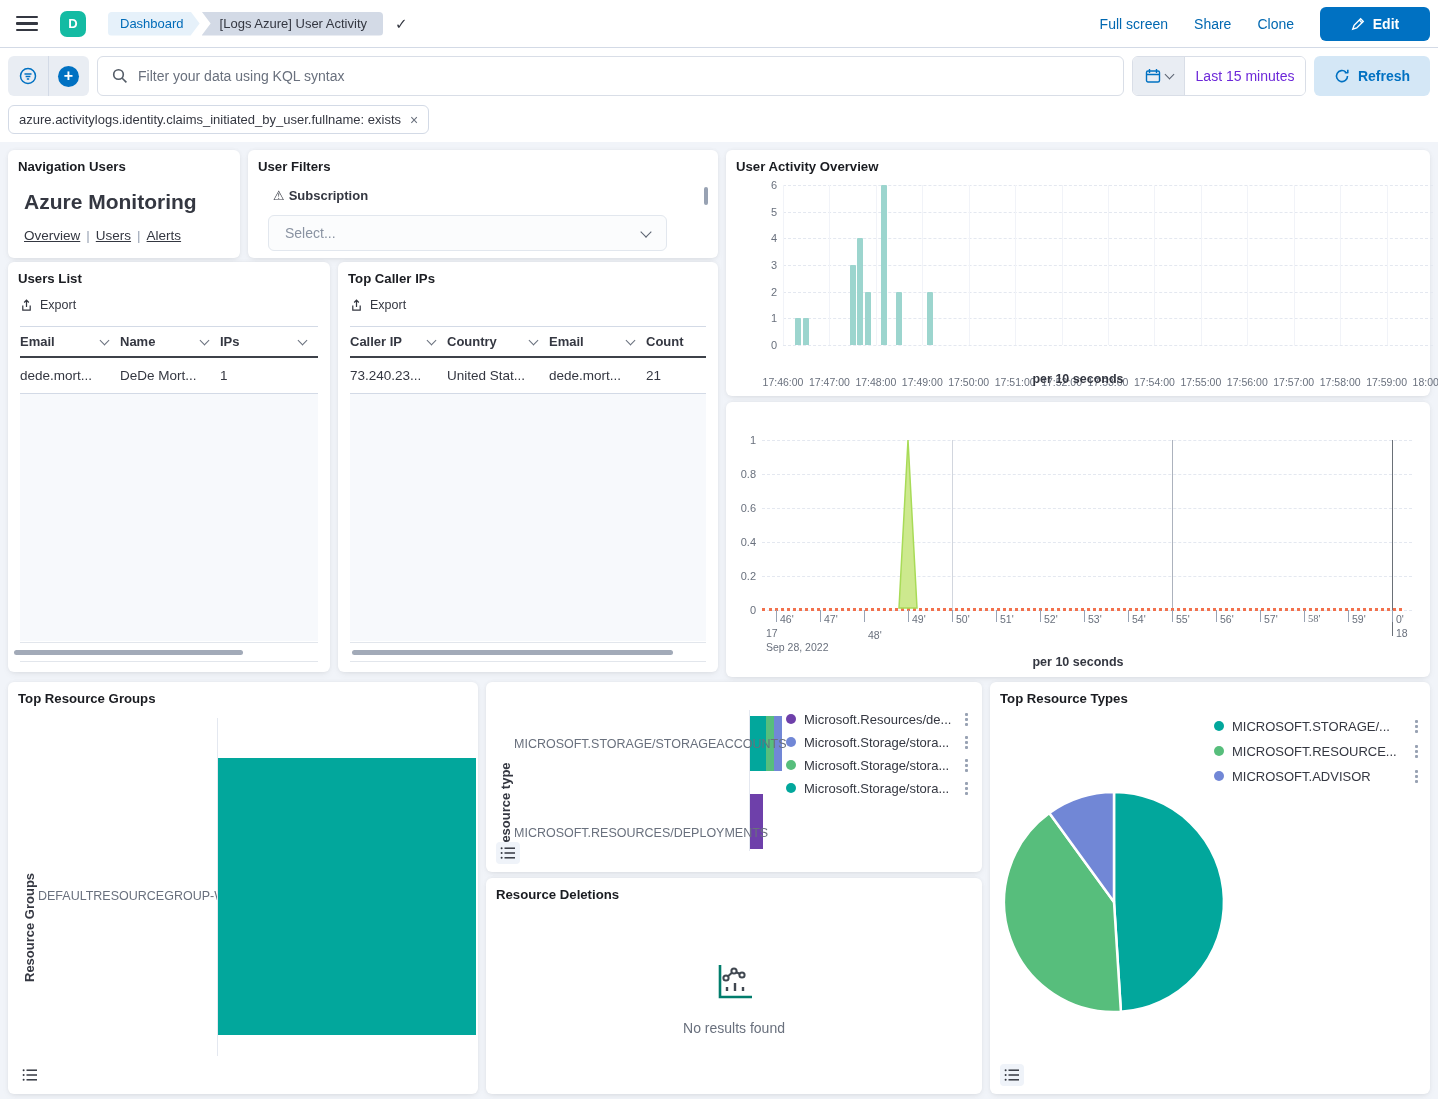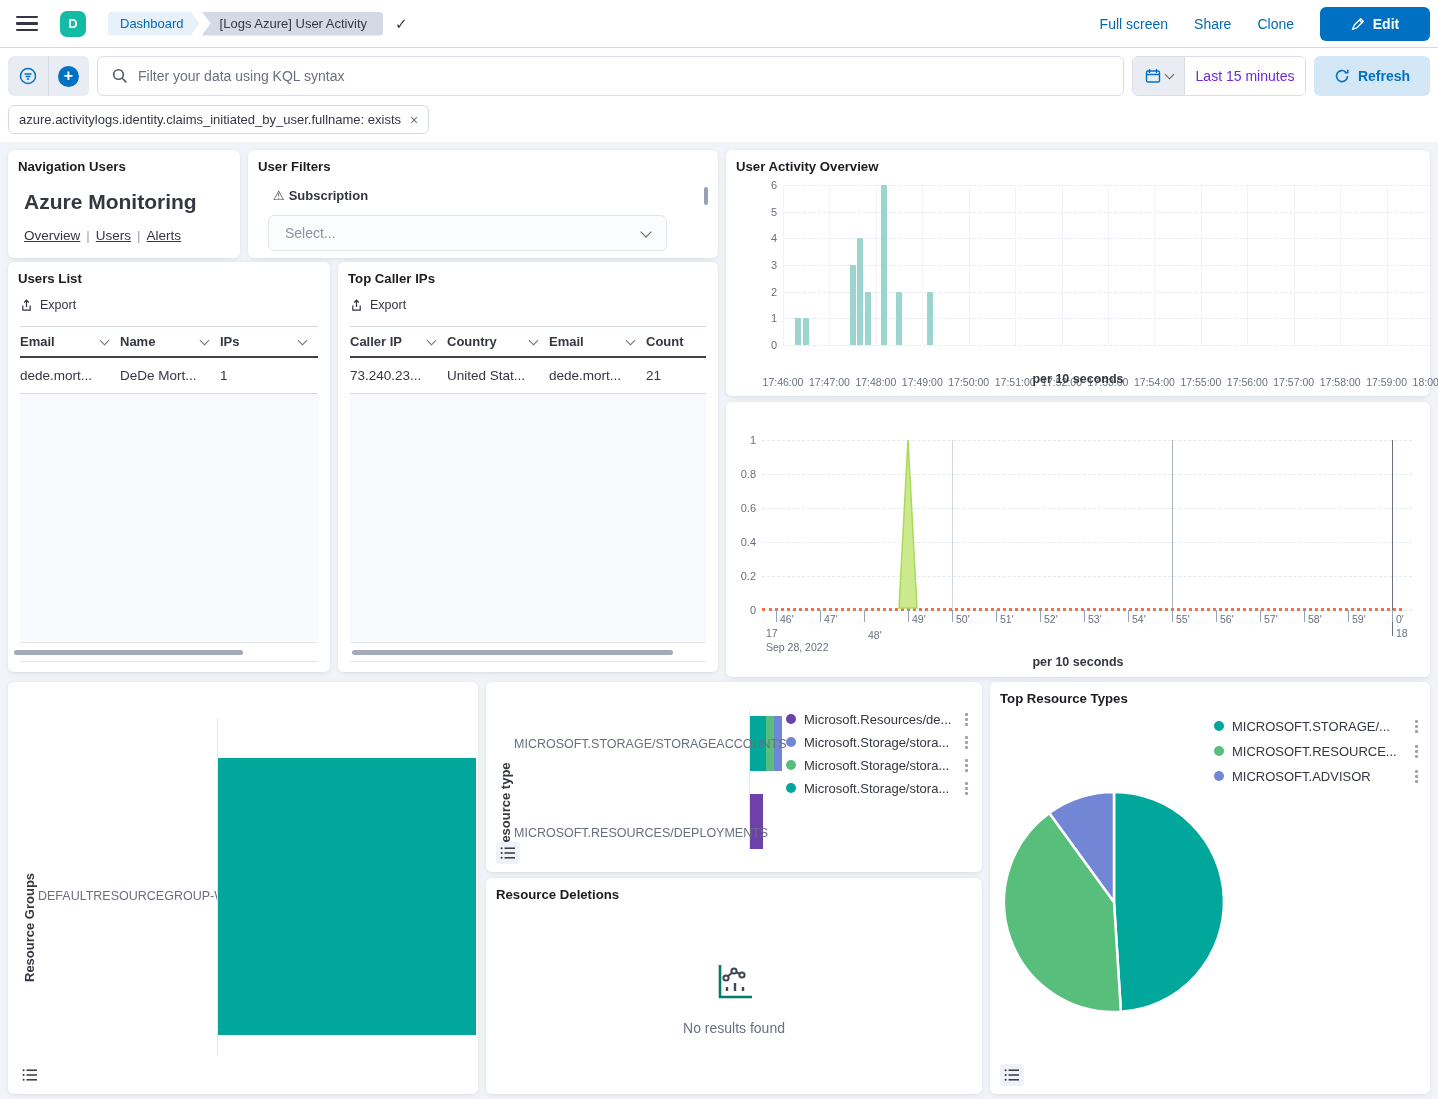--- a/index.html
+++ b/index.html
@@ -381,33 +381,34 @@
         <span class="xlab" style="left: 326px; top: 173px;">53'</span>
         <div class="tickmark" style="left: 366px; top: 170px; height: 12px;"></div>
         <span class="xlab" style="left: 370px; top: 173px;">54'</span>
         <div class="tickmark" style="left: 410px; top: 170px; height: 12px;"></div>
         <span class="xlab" style="left: 414px; top: 173px;">55'</span>
         <div class="tickmark" style="left: 454px; top: 170px; height: 12px;"></div>
         <span class="xlab" style="left: 458px; top: 173px;">56'</span>
         <div class="tickmark" style="left: 498px; top: 170px; height: 12px;"></div>
         <span class="xlab" style="left: 502px; top: 173px;">57'</span>
         <div class="tickmark" style="left: 542px; top: 170px; height: 12px;"></div>
-        <span class="xlab" style="left: 546px; top: 173px;">58'</span>
+        <span class="xlab" style="left: 546px; top: 173px; font-family: Liberation Serif, serif;">58'</span>
         <div class="tickmark" style="left: 586px; top: 170px; height: 12px;"></div>
         <span class="xlab" style="left: 590px; top: 173px;">59'</span>
         <div class="tickmark" style="left: 630px; top: 170px; height: 12px;"></div>
         <span class="xlab" style="left: 634px; top: 173px;">0'</span>
         <span class="xlab" style="left: 4px; top: 187px;">17</span>
         <span class="xlab" style="left: 4px; top: 201px;">Sep 28, 2022</span>
         <span class="xlab" style="left: 634px; top: 187px;">18</span>
       </div>
     <div class="axis-title" style="top:253px;">per 10 seconds</div>
   </section>
 
   <section class="panel" style="left:8px;top:682px;width:470px;height:412px">
+    <h3 class="ptitle">Top Resource Groups</h3>
     <div class="rot-ylabel" style="left:14px;top:140px;height:160px;">Resource Groups</div>
     <div class="cat-label" style="left:30px;top:207px;width:172px;">DEFAULTRESOURCEGROUP-WEU</div>
     <div style="position:absolute;left:209px;top:36px;height:338px;border-left:1px solid #E4E8F0;"></div>
     <div id="trg-bar" style="position: absolute; left: 210px; top: 76px; width: 258px; height: 277px; background: rgb(2, 167, 156);"></div>
     <button class="legend-toggle" style="background:none;">
       <svg width="16" height="14" viewBox="0 0 16 14" stroke="#343741" stroke-width="1.5">
           <circle cx="1.6" cy="2.2" r="1" fill="#343741" stroke="none"></circle>
           <line x1="4.5" y1="2.2" x2="15" y2="2.2"></line>
           <circle cx="1.6" cy="7" r="1" fill="#343741" stroke="none"></circle>
           <line x1="4.5" y1="7" x2="15" y2="7"></line>

